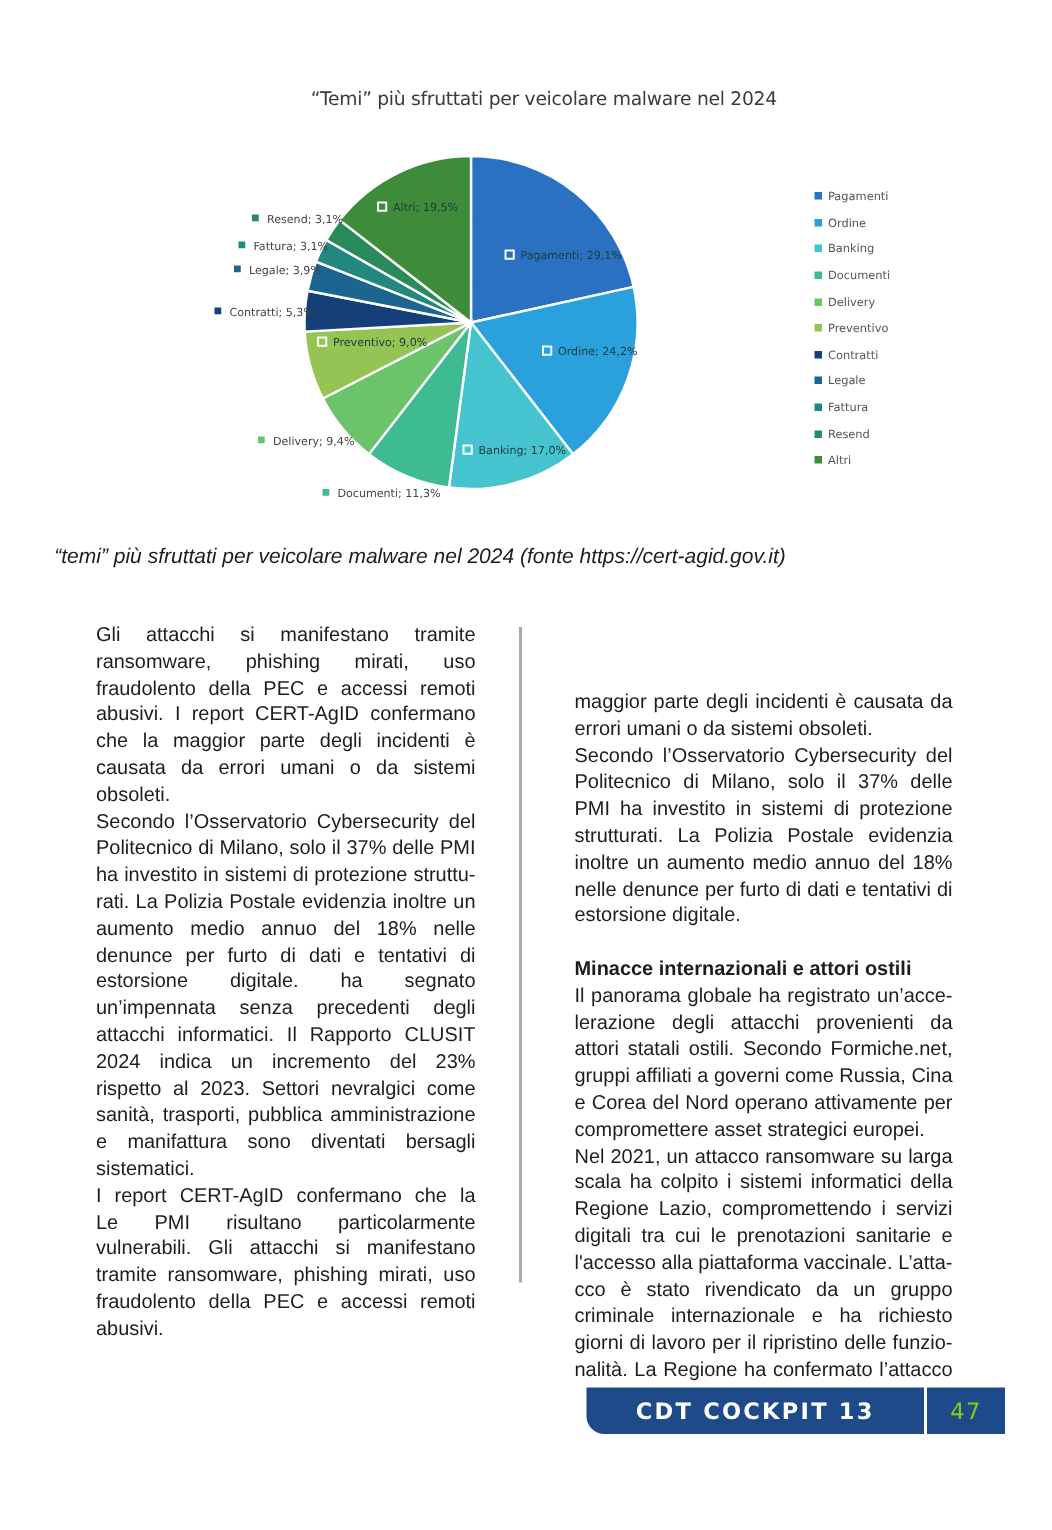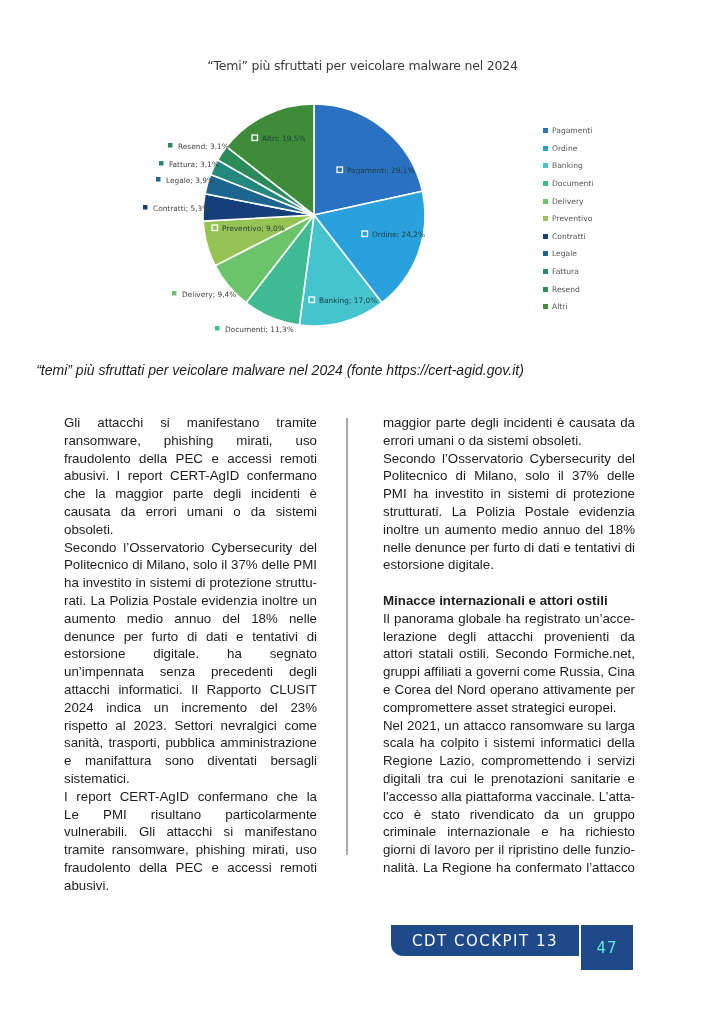--- a/index.html
+++ b/index.html
@@ -11,29 +11,29 @@
     svg.pie { position: absolute; left: 0; top: 0; }
     .legend { position: absolute; left: 531px; top: 122px; }
     .legend-item { display: flex; align-items: center; height: 17.6px;
                    font-family: "DejaVu Sans", sans-serif; font-size: 7.6px; color: #555; text-align: center; }
     .legend-swatch { width: 5px; height: 5px; margin-right: 4px; display: inline-block; }
     .caption { position: absolute; left: 0; width: 560px; top: 362px; text-align: center;
                font-style: italic; font-size: 14px; color: #1d1d1b; }
     .col { position: absolute; top: 414px; font-size: 13.3px; line-height: 17.8px; text-align: justify; }
     .col p { margin: 0; }
     .col-left { left: 64px; width: 253px; }
-    .col-right { left: 383px; width: 252px; }
+    .col-right { left: 383px; width: 252px; margin-top: 45px; }
     .col h3 { margin: 17.8px 0 0 0; font-size: 13.3px; font-weight: bold; line-height: 17.8px; }
     .divider { position: absolute; left: 346px; top: 418px; width: 2px; height: 437px; background: #a9a9a9; }
     .footer { position: absolute; left: 391px; top: 925px; height: 31px; display: flex; }
-    .footer-title { background: #1f4a8a; color: #fff; width: 188px; height: 31px; border-radius: 0 0 0 12px;
+    .footer-title { background: #1f4a8a; color: #fff; width: 225px; height: 31px; border-radius: 0 0 0 12px;
                     display: flex; align-items: center; justify-content: center;
-                    font-family: "DejaVu Sans", sans-serif; font-size: 15px; letter-spacing: 1.5px; font-weight: normal; }
+                    font-family: "DejaVu Sans", sans-serif; font-size: 15px; letter-spacing: 1.5px; font-weight: bold; }
     .footer-sep { width: 2px; background: #ffffff; }
-    .footer-page { background: #1f4a8a; color: #5eead4; width: 52px; height: 45px; display: flex; align-items: center;
+    .footer-page { background: #1f4a8a; color: #84cc16; width: 52px; height: 31px; display: flex; align-items: center;
                    justify-content: center; font-family: "DejaVu Sans", sans-serif; font-size: 15px; letter-spacing: 1px; }
     .slice-label { font-family: "DejaVu Sans", sans-serif; font-size: 7.4px; }
   </style>
 </head>
 <body>
 
 <div class="chart-wrap">
   <div class="chart-title">“Temi” più sfruttati per veicolare malware nel 2024</div>
   <svg class="pie" id="pie" width="701" height="350">
       <path d="M302,215 L302,104 A111,111 0 0 1 410.434498854486,191.27323329704447 Z" fill="#2a72c1" stroke="#ffffff" stroke-width="1.6"></path>

